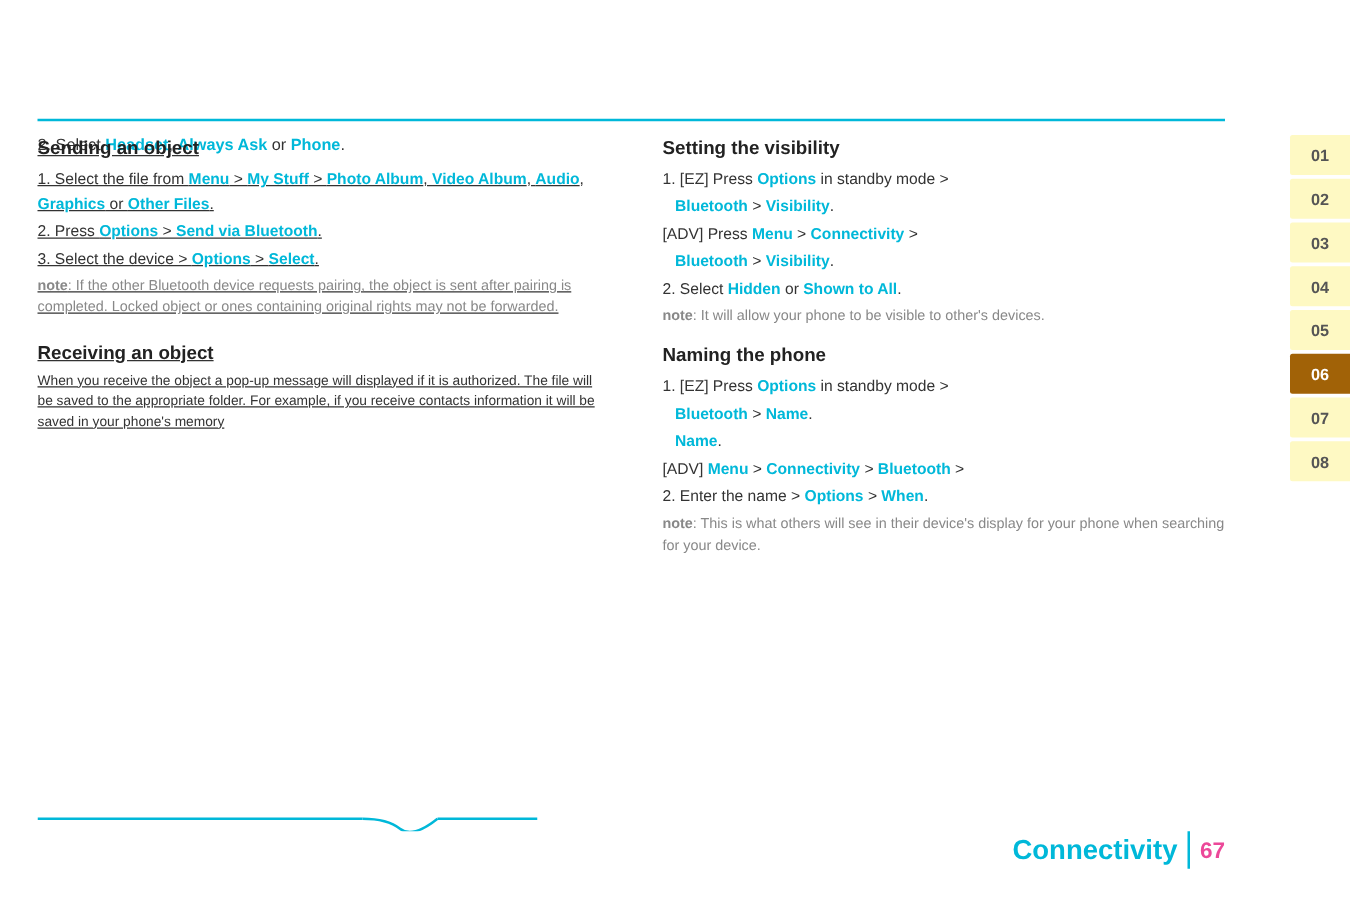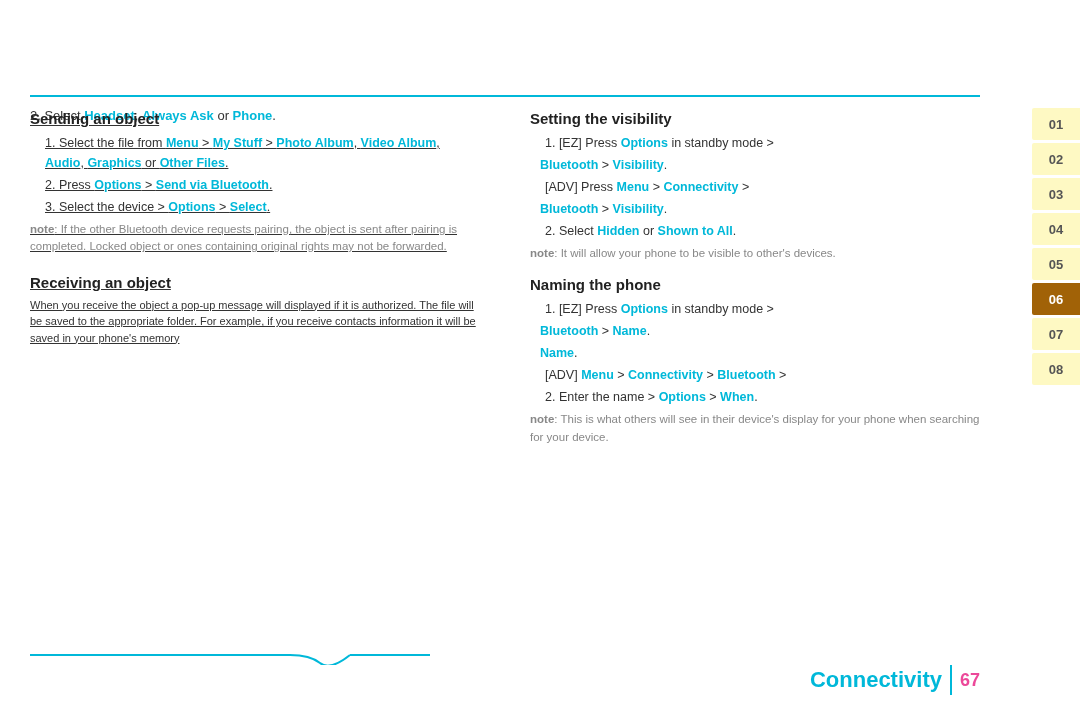--- a/index.html
+++ b/index.html
@@ -84,21 +84,21 @@
       font-size: 11px;
       line-height: 1.5;
       color: #333;
       margin-bottom: 4px;
     }
 
     .step {
       font-size: 12.5px;
       line-height: 1.6;
       color: #333;
-      margin-left: 15px;
+      margin-left: 0;
       margin-bottom: 2px;
     }
 
     .note-text {
       font-size: 11.5px;
       color: #888;
       line-height: 1.5;
       margin-top: 4px;
     }
 

